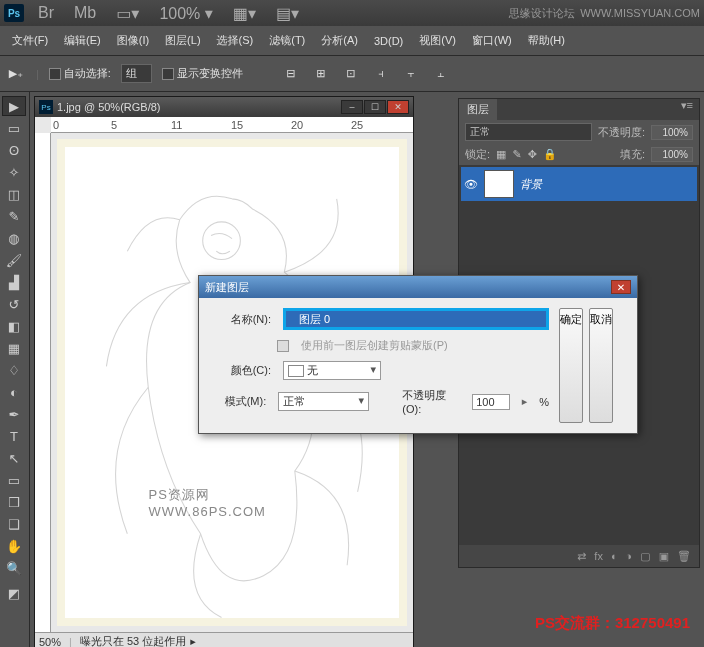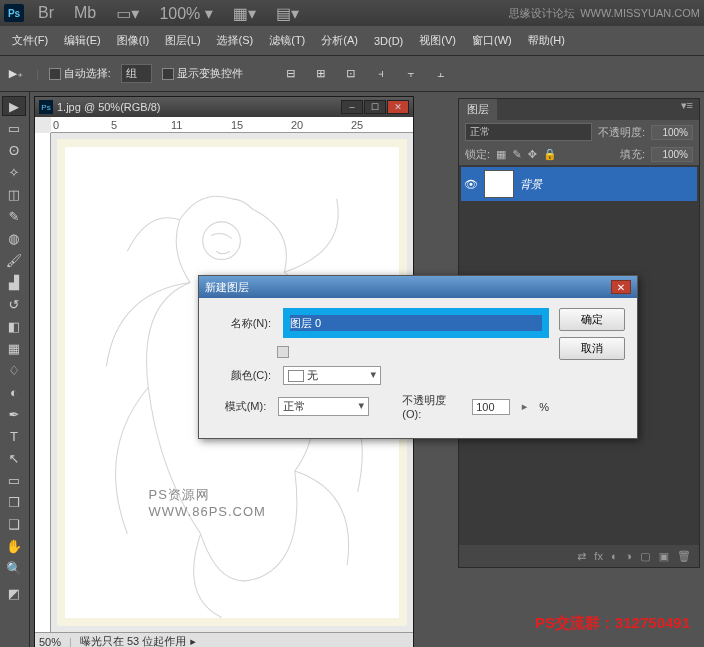--- a/index.html
+++ b/index.html
@@ -44,27 +44,27 @@
 .eye{width:14px;height:14px;display:flex;align-items:center;justify-content:center}
 .thumb{width:30px;height:28px;background:#fff;border:1px solid #555}
 .panel-foot{height:22px;background:#464646;display:flex;align-items:center;justify-content:flex-end;gap:8px;padding:0 8px;color:#999;font-size:11px}
 .dialog{position:absolute;left:198px;top:275px;width:440px;background:#eee;border:1px solid #555;box-shadow:2px 2px 8px rgba(0,0,0,0.5);z-index:100}
 .dialog-title{height:22px;background:linear-gradient(#6a9fd4,#3a6aa4);color:#fff;display:flex;align-items:center;padding:0 6px;font-size:11px}
 .dialog-title .dx{margin-left:auto;width:20px;height:14px;background:#c04030;color:#fff;display:flex;align-items:center;justify-content:center;font-size:10px;border:1px solid #803020}
 .dialog-body{padding:10px 12px;display:flex;gap:10px}
 .dlg-left{flex:1}
 .dlg-row{display:flex;align-items:center;gap:12px;margin-bottom:8px;color:#333}
 .dlg-label{width:60px;text-align:right}
-.dlg-input{flex:1;background:#fff;border:7px solid #0ea5e9;padding:2px 0;font-size:11px}
+.dlg-input{flex:1;background:#fff;border:3px solid #0ea5e9;padding:2px 13px;font-size:11px}
 .dlg-input.sel-name{background:#2d6bb8;color:#fff}
 .dlg-sel{background:#fff;border:1px solid #999;padding:1px 4px;width:98px;position:relative}
 .dlg-sel::after{content:"▾";position:absolute;right:4px;color:#555}
 .dlg-chk{width:12px;height:12px;border:1px solid #999;background:#ddd}
 .dlg-gray{color:#999}
-.dlg-btns{width:66px;display:flex;flex-direction:column;gap:6px}
+.dlg-btns{width:66px;display:flex;flex-direction:row;gap:6px}
 .dlg-btn{background:linear-gradient(#fafafa,#ddd);border:1px solid #888;padding:3px 0;text-align:center;border-radius:2px;font-size:11px}
 .swatch{width:16px;height:12px;background:#fff;border:1px solid #888;display:inline-block;vertical-align:middle;margin-right:3px}
 .spinner{width:40px;background:#fff;border:1px solid #999;padding:1px 3px;display:inline-block}
 .promo{position:absolute;right:14px;bottom:14px;color:#e02020;font-size:15px;font-weight:bold;z-index:50}
 </style>
 </head>
 <body>
 
 <div class="titlebar">
   <div class="ps-icon">Ps</div>
@@ -222,20 +222,21 @@
     <span class="dx">✕</span>
   </div>
   <div class="dialog-body">
     <div class="dlg-left">
       <div class="dlg-row">
         <span class="dlg-label">名称(N):</span>
         <input class="dlg-input sel-name" value="图层 0" style="">
       </div>
       <div class="dlg-row dlg-gray" style="padding-left:66px">
         <span class="dlg-chk"></span>
+        <span>使用前一图层创建剪贴蒙版(P)</span>
       </div>
       <div class="dlg-row">
         <span class="dlg-label">颜色(C):</span>
         <span class="dlg-sel"><span class="swatch"></span><span>无</span></span>
       </div>
       <div class="dlg-row">
         <span class="dlg-label">模式(M):</span>
         <span class="dlg-sel">正常</span>
         <span style="width:10px"></span>
         <span>不透明度(O):</span>

